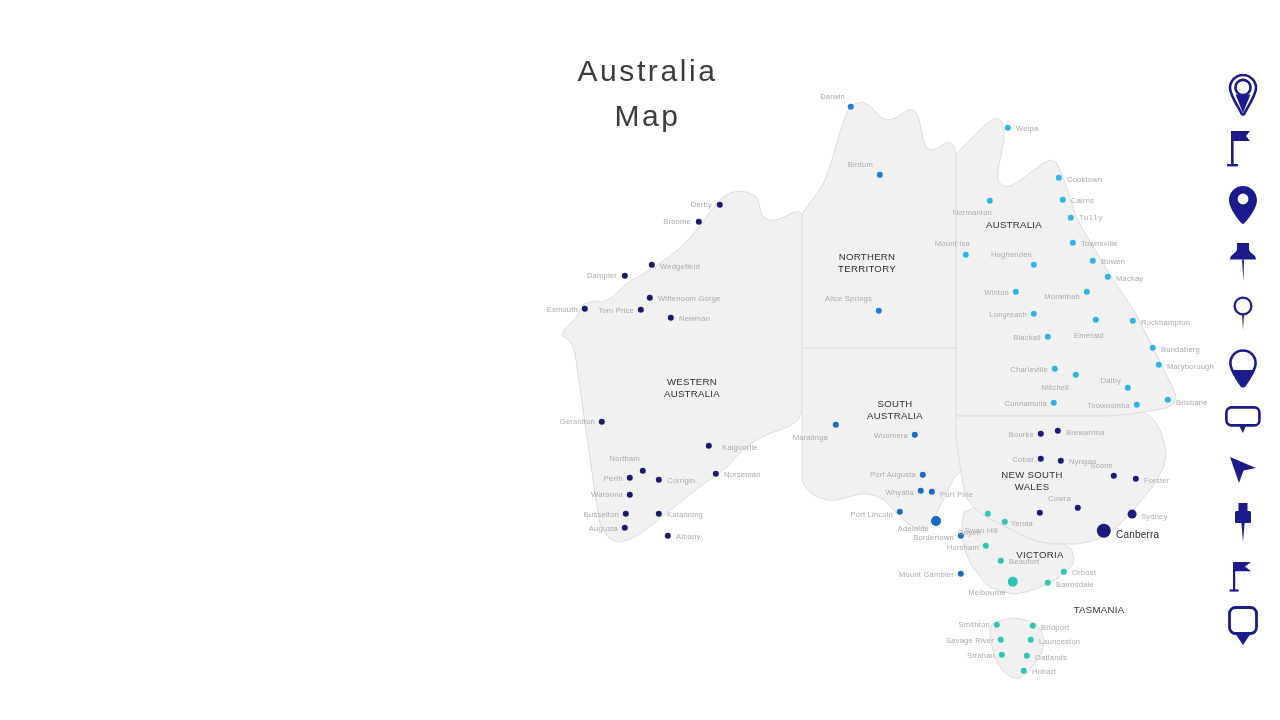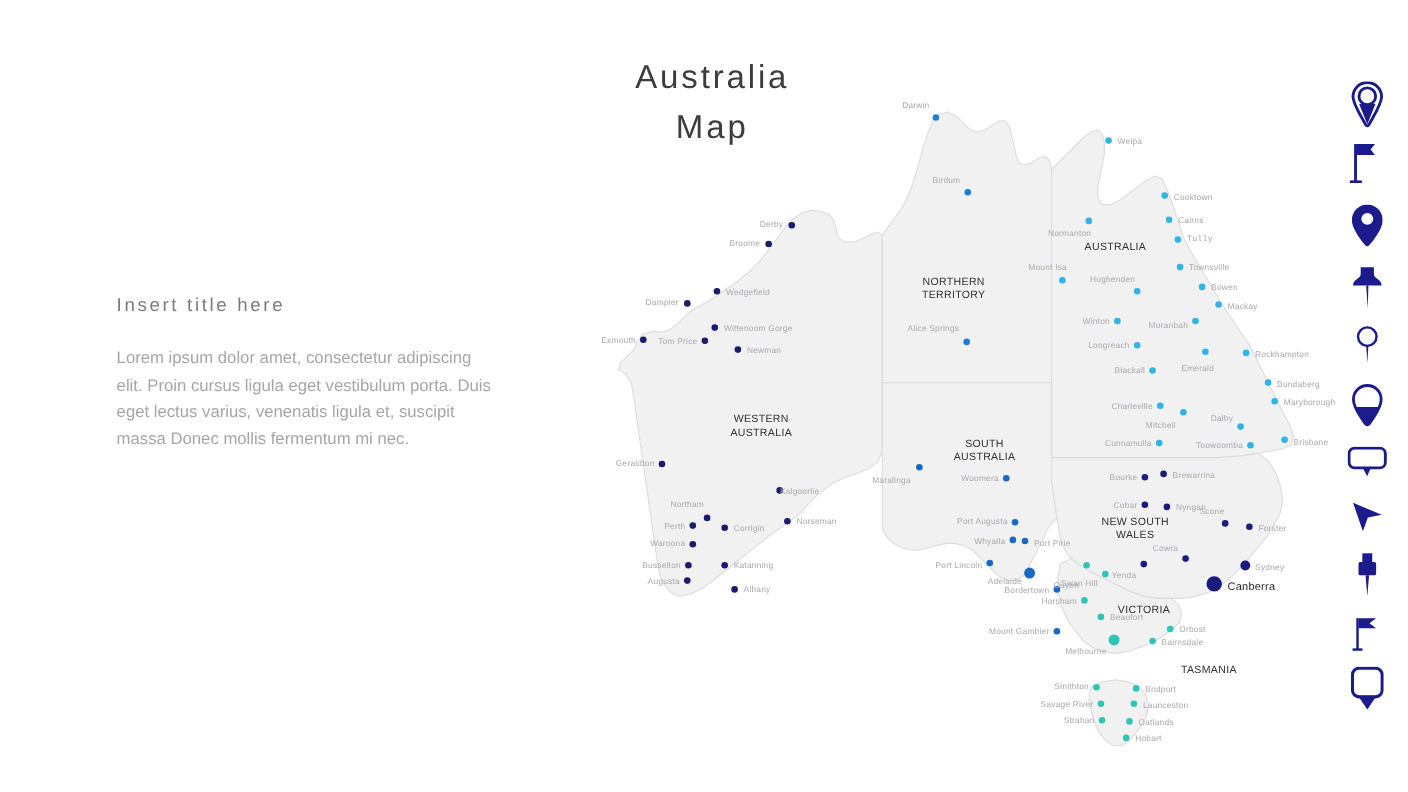--- a/index.html
+++ b/index.html
@@ -53,24 +53,20 @@
     position:absolute;left:0;width:62px;display:flex;align-items:center;
     justify-content:center;
   }
   .rail-icon svg{display:block;}
 </style>
 </head>
 <body>
 
 <div id="slide">
 
-  <div class="left-panel">
-    <div class="left-title">Insert title here</div>
-    <div class="left-body">Lorem ipsum dolor amet, consectetur adipiscing elit. Proin cursus ligula eget vestibulum porta. Duis eget lectus varius, venenatis ligula et, suscipit massa Donec mollis fermentum mi nec.</div>
-  </div>
 
   <div class="map-title">
     <div>Australia</div>
     <div>Map</div>
   </div>
 
   <div id="map-wrap">
     <svg id="map-svg" viewBox="0 0 660 600">
       <g id="state-shapes" fill="#f1f1f2" stroke="#dcdcde" stroke-width="1">
 
@@ -157,21 +153,21 @@
         <div class="lbl r" style="left: 38px; top: 229px;">Exmouth</div>
         <div class="pt" style="left: 101px; top: 230px; width: 6.4px; height: 6.4px; background: rgb(27, 27, 110);"></div>
         <div class="lbl r" style="left: 94px; top: 230px;">Tom Price</div>
         <div class="pt" style="left: 110px; top: 218px; width: 6.4px; height: 6.4px; background: rgb(27, 27, 110);"></div>
         <div class="lbl" style="left: 118px; top: 218px;">Wittenoom Gorge</div>
         <div class="pt" style="left: 131px; top: 238px; width: 6.4px; height: 6.4px; background: rgb(27, 27, 110);"></div>
         <div class="lbl" style="left: 139px; top: 238px;">Newman</div>
         <div class="pt" style="left: 62px; top: 342px; width: 6.4px; height: 6.4px; background: rgb(27, 27, 110);"></div>
         <div class="lbl r" style="left: 55px; top: 341px;">Geraldton</div>
         <div class="pt" style="left: 169px; top: 366px; width: 6.4px; height: 6.4px; background: rgb(27, 27, 110);"></div>
-        <div class="lbl" style="left: 169px; top: 367px;">Kalgoorlie</div>
+        <div class="lbl" style="left: 182px; top: 367px;">Kalgoorlie</div>
         <div class="pt" style="left: 103px; top: 391px; width: 6.4px; height: 6.4px; background: rgb(27, 27, 110);"></div>
         <div class="lbl r" style="left: 100px; top: 378px;">Northam</div>
         <div class="pt" style="left: 90px; top: 398px; width: 6.4px; height: 6.4px; background: rgb(27, 27, 110);"></div>
         <div class="lbl r" style="left: 83px; top: 398px;">Perth</div>
         <div class="pt" style="left: 119px; top: 400px; width: 6.4px; height: 6.4px; background: rgb(27, 27, 110);"></div>
         <div class="lbl" style="left: 127px; top: 400px;">Corrigin</div>
         <div class="pt" style="left: 176px; top: 394px; width: 6.4px; height: 6.4px; background: rgb(27, 27, 110);"></div>
         <div class="lbl" style="left: 184px; top: 394px;">Norseman</div>
         <div class="pt" style="left: 90px; top: 415px; width: 6.4px; height: 6.4px; background: rgb(27, 27, 110);"></div>
         <div class="lbl r" style="left: 83px; top: 414px;">Waroona</div>

